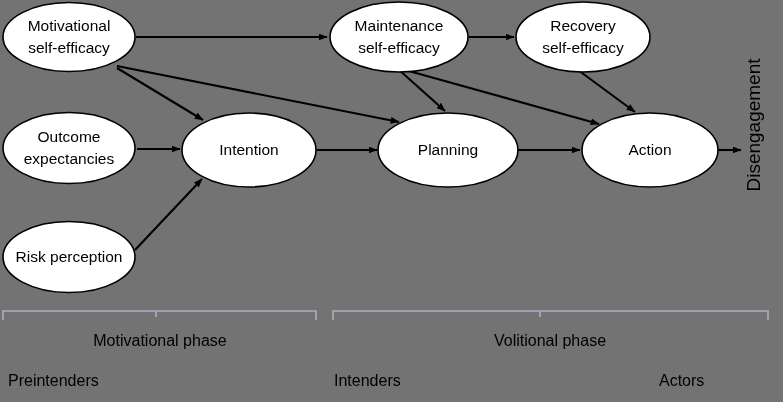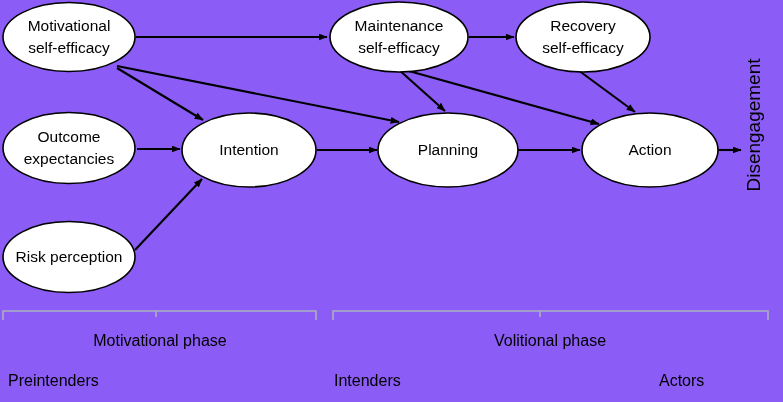--- a/index.html
+++ b/index.html
@@ -7,21 +7,21 @@
     padding: 0;
     background: #ffffff;
   }
   body {
     font-family: "Liberation Sans", sans-serif;
   }
   #diagram-root {
     position: relative;
     width: 783px;
     height: 402px;
-    background: #8b5cf6;
+    background: #737373;
     overflow: hidden;
   }
   #hpa-svg {
     position: absolute;
     left: 0;
     top: 0;
     width: 783px;
     height: 402px;
   }
   .node-ellipse {

